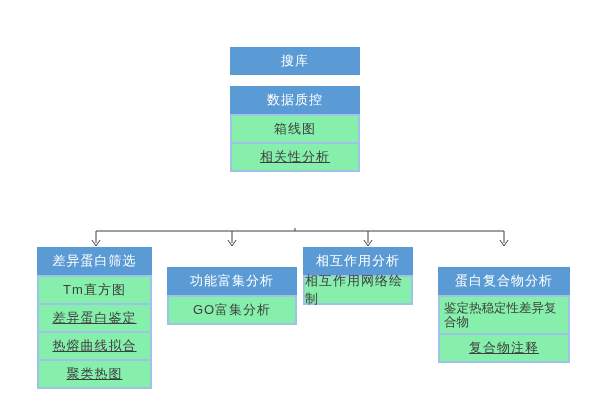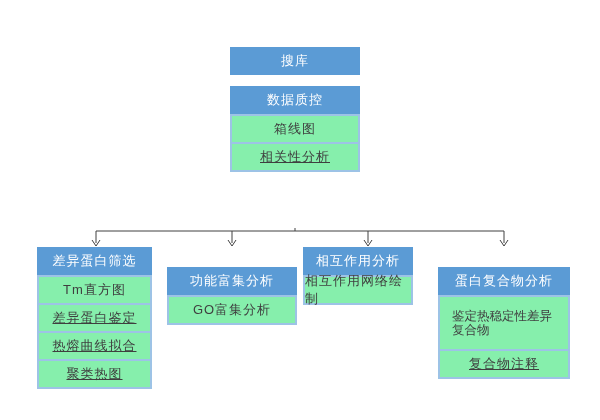--- a/index.html
+++ b/index.html
@@ -48,21 +48,21 @@
     align-items: center;
     justify-content: center;
     letter-spacing: 1px;
   }
   .item + .item { margin-top: -2px; text-decoration: underline; }
   .item.two-line {
     height: auto;
     min-height: 32px;
     font-size: 12.5px;
     line-height: 14px;
-    padding: 12px;
+    padding: 4px;
     letter-spacing: 0;
   }
   .gap-a { height: 13px; }
   .gap-b { height: 11px; }
 </style>
 </head>
 <body>
 
 <div class="canvas">
 

